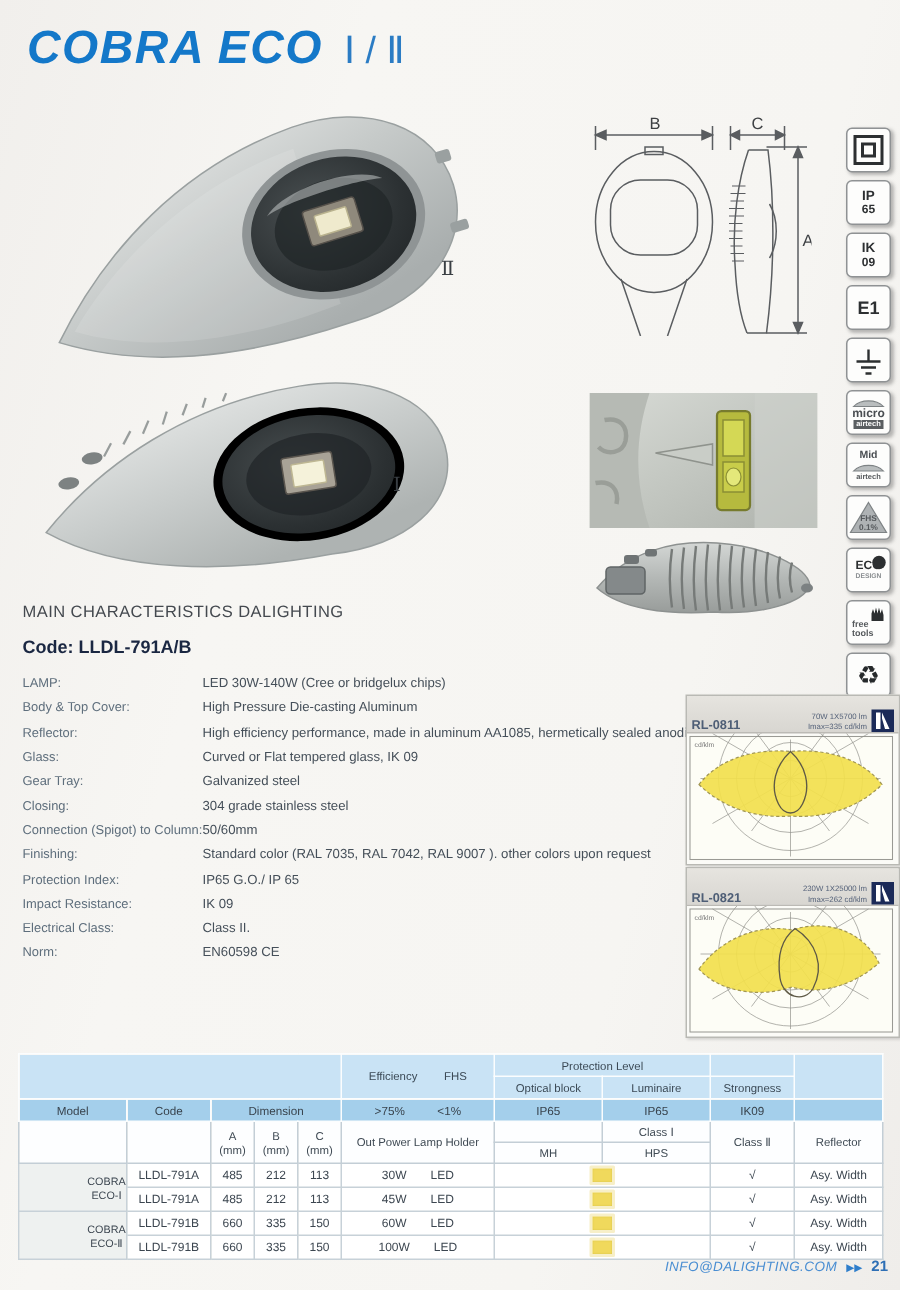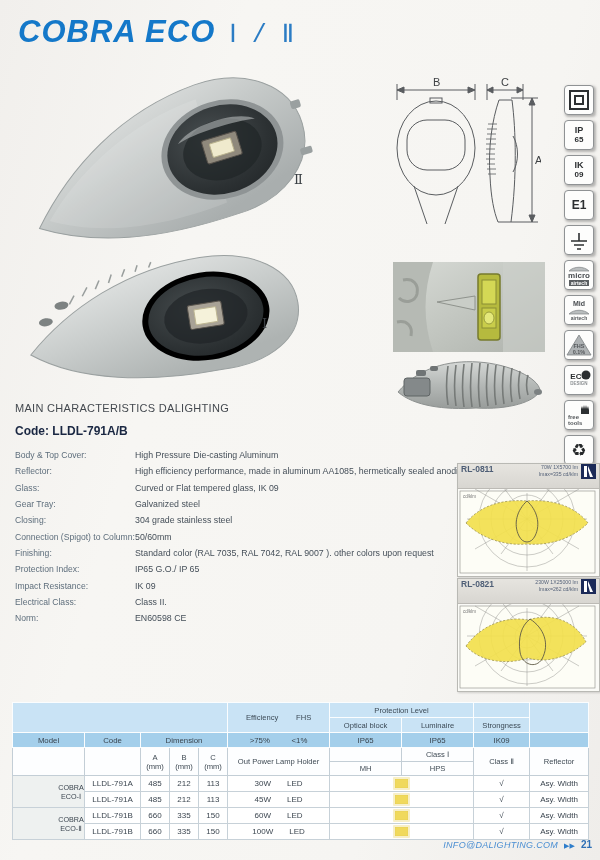--- a/index.html
+++ b/index.html
@@ -2,21 +2,21 @@
 <html><head>
 <meta charset="utf-8">
 <style>
   html,body{margin:0;padding:0;}
   body{width:600px;height:860px;background:#eceae7;font-family:"Liberation Sans","DejaVu Sans",sans-serif;}
   .page{position:relative;width:600px;height:860px;background:linear-gradient(105deg,#f1efec 0%,#f7f6f3 30%,#f6f5f2 70%,#efedea 100%);overflow:hidden;}
 
   
   .title-wrap{position:absolute;left:18px;top:14px;}
   .title-main{font-size:31px;font-weight:800;font-style:italic;color:#1478c9;letter-spacing:1px;}
-  .title-suffix{font-size:25px;font-weight:400;color:#2b7cc4;font-family:Liberation Mono, monospace;margin-left:14px;}
+  .title-suffix{font-size:25px;font-weight:400;color:#2b7cc4;font-family:Liberation Sans, sans-serif;margin-left:14px;}
 
   
   .photo{position:absolute;}
   .roman-label{position:absolute;font-family:"DejaVu Serif","Liberation Serif",serif;color:#3a3f44;font-size:13px;}
 
   
   .badge-col{position:absolute;left:564px;top:85px;width:34px;}
   .badge{width:28px;height:28px;background:#fdfdfc;border:1px solid #8f9294;border-radius:4px;box-shadow:1.5px 1.5px 2.5px rgba(60,60,60,.35);margin-bottom:5px;display:flex;flex-direction:column;align-items:center;justify-content:center;overflow:hidden;}
   .badge .b1{font-size:9px;font-weight:bold;color:#2c2f31;line-height:9px;}
   .badge .b2{font-size:8px;font-weight:bold;color:#2c2f31;line-height:9px;}
@@ -27,21 +27,21 @@
   
   .char-heading{position:absolute;left:15px;top:402px;font-size:11px;color:#44494f;letter-spacing:.3px;}
   .char-code{position:absolute;left:15px;top:424px;font-size:12px;font-weight:bold;color:#1a2742;}
   .spec-list{position:absolute;left:15px;top:447px;width:430px;}
   .spec-row{display:flex;height:16.3px;align-items:center;}
   .spec-label{width:120px;flex:0 0 120px;font-size:8.6px;color:#5e6e7c;}
   .spec-value{font-size:8.8px;color:#454f59;white-space:nowrap;}
 
   
   .photo-card{position:absolute;left:457px;width:141px;height:112px;background:#fbfbf7;border:1px solid #b9b9b4;box-shadow:1px 1px 2px rgba(0,0,0,.15);}
-  .pc-head{height:24px;background:linear-gradient(#e6e4df,#d8d6d1);display:flex;align-items:flex-start;padding:0 3px;border-bottom:1px solid #bcbab5;}
+  .pc-head{height:24px;background:linear-gradient(#e6e4df,#d8d6d1);display:flex;align-items:flex-end;padding:0 3px;border-bottom:1px solid #bcbab5;}
   .pc-code{font-size:8.5px;font-weight:bold;color:#4e5e76;flex:0 0 auto;}
   .pc-specs{flex:1;text-align:right;margin-right:3px;}
   .pc-specs div{font-size:5.2px;color:#56637a;line-height:6.5px;}
   .pc-logo{width:15px;height:15px;background:#1b2a58;flex:0 0 auto;}
   .pc-unit{font-size:4.5px;fill:#777;}
 
   
   .spec-table{position:absolute;left:12px;top:702px;border-collapse:collapse;table-layout:fixed;width:576px;border:1px solid #84a9c5;}
   .spec-table td{padding:0;text-align:center;vertical-align:middle;overflow:hidden;}
   .spec-table td.h{background:#c9e3f5;border:1px solid #fbfdfe;font-size:7.6px;color:#3c4a56;height:14px;}
@@ -294,20 +294,24 @@
       <rect x="40" y="14" width="8" height="5" rx="2" fill="#6f7475"></rect>
       <ellipse cx="148" cy="40" rx="4" ry="3" fill="#7c8182"></ellipse>
     </svg>
   </div>
 
   <div class="char-heading">MAIN CHARACTERISTICS DALIGHTING</div>
   <div class="char-code">Code: LLDL-791A/B</div>
 
   <div class="spec-list">
     <div class="spec-row">
+        <span class="spec-label">LAMP:</span>
+        <span class="spec-value">LED 30W-140W (Cree or bridgelux chips)</span>
+      </div>
+    <div class="spec-row">
         <span class="spec-label">Body &amp; Top Cover:</span>
         <span class="spec-value">High Pressure Die-casting Aluminum</span>
       </div>
     <div class="spec-row">
         <span class="spec-label">Reflector:</span>
         <span class="spec-value">High efficiency performance, made in aluminum AA1085, hermetically sealed anodized</span>
       </div>
     <div class="spec-row">
         <span class="spec-label">Glass:</span>
         <span class="spec-value">Curved or Flat tempered glass, IK 09</span>

